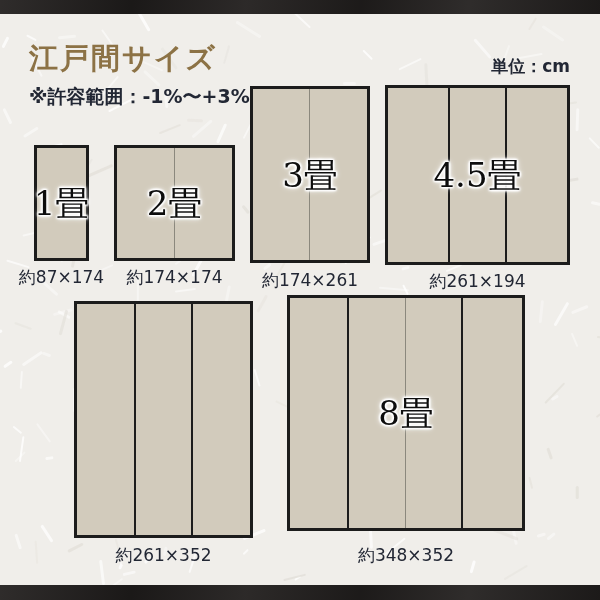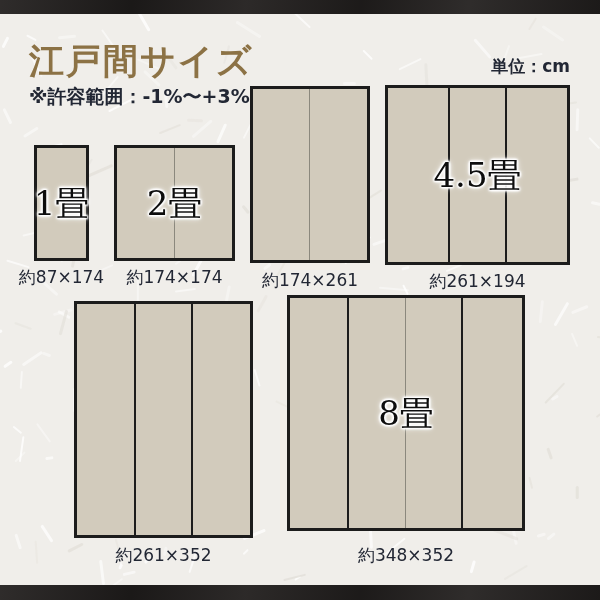--- a/index.html
+++ b/index.html
@@ -20,21 +20,21 @@
     position:absolute;left:0;width:600px;z-index:3;
     background:#242120;
     background-image:linear-gradient(100deg, rgba(255,255,255,0.05) 0%, rgba(0,0,0,0.25) 22%, rgba(255,255,255,0.04) 41%, rgba(0,0,0,0.2) 60%, rgba(255,255,255,0.05) 78%, rgba(0,0,0,0.22) 100%);
   }
   .frame-bar.top{top:0;height:14px;}
   .frame-bar.bottom{top:585px;height:15px;}
 
   .page-title{
     position:absolute;left:29px;top:43px;z-index:2;margin:0;
     font-family:"DejaVu Serif","Liberation Serif",serif;
-    font-weight:600;font-size:35px;line-height:1.05;
+    font-weight:600;font-size:29px;line-height:1.05;
     letter-spacing:2px;color:#8c7245;
   }
   .subtitle{
     position:absolute;left:29px;top:84px;z-index:2;
     font-size:19px;font-weight:bold;color:#222734;letter-spacing:0px;
   }
   .unit-label{
     position:absolute;right:30px;top:55px;z-index:2;
     font-size:17px;font-weight:bold;color:#222734;
   }
@@ -313,20 +313,21 @@
   <div class="dim dim-1">約87×174</div>
 
   <div class="mat mat-2">
     <span class="seam thin p50"></span>
     <span class="mat-label">2畳</span>
   </div>
   <div class="dim dim-2">約174×174</div>
 
   <div class="mat mat-3">
     <span class="seam thin p50"></span>
+    <span class="mat-label">3畳</span>
   </div>
   <div class="dim dim-3">約174×261</div>
 
   <div class="mat mat-45">
     <span class="seam thick p33"></span>
     <span class="seam thick p66"></span>
     <span class="mat-label">4.5畳</span>
   </div>
   <div class="dim dim-45">約261×194</div>
 

